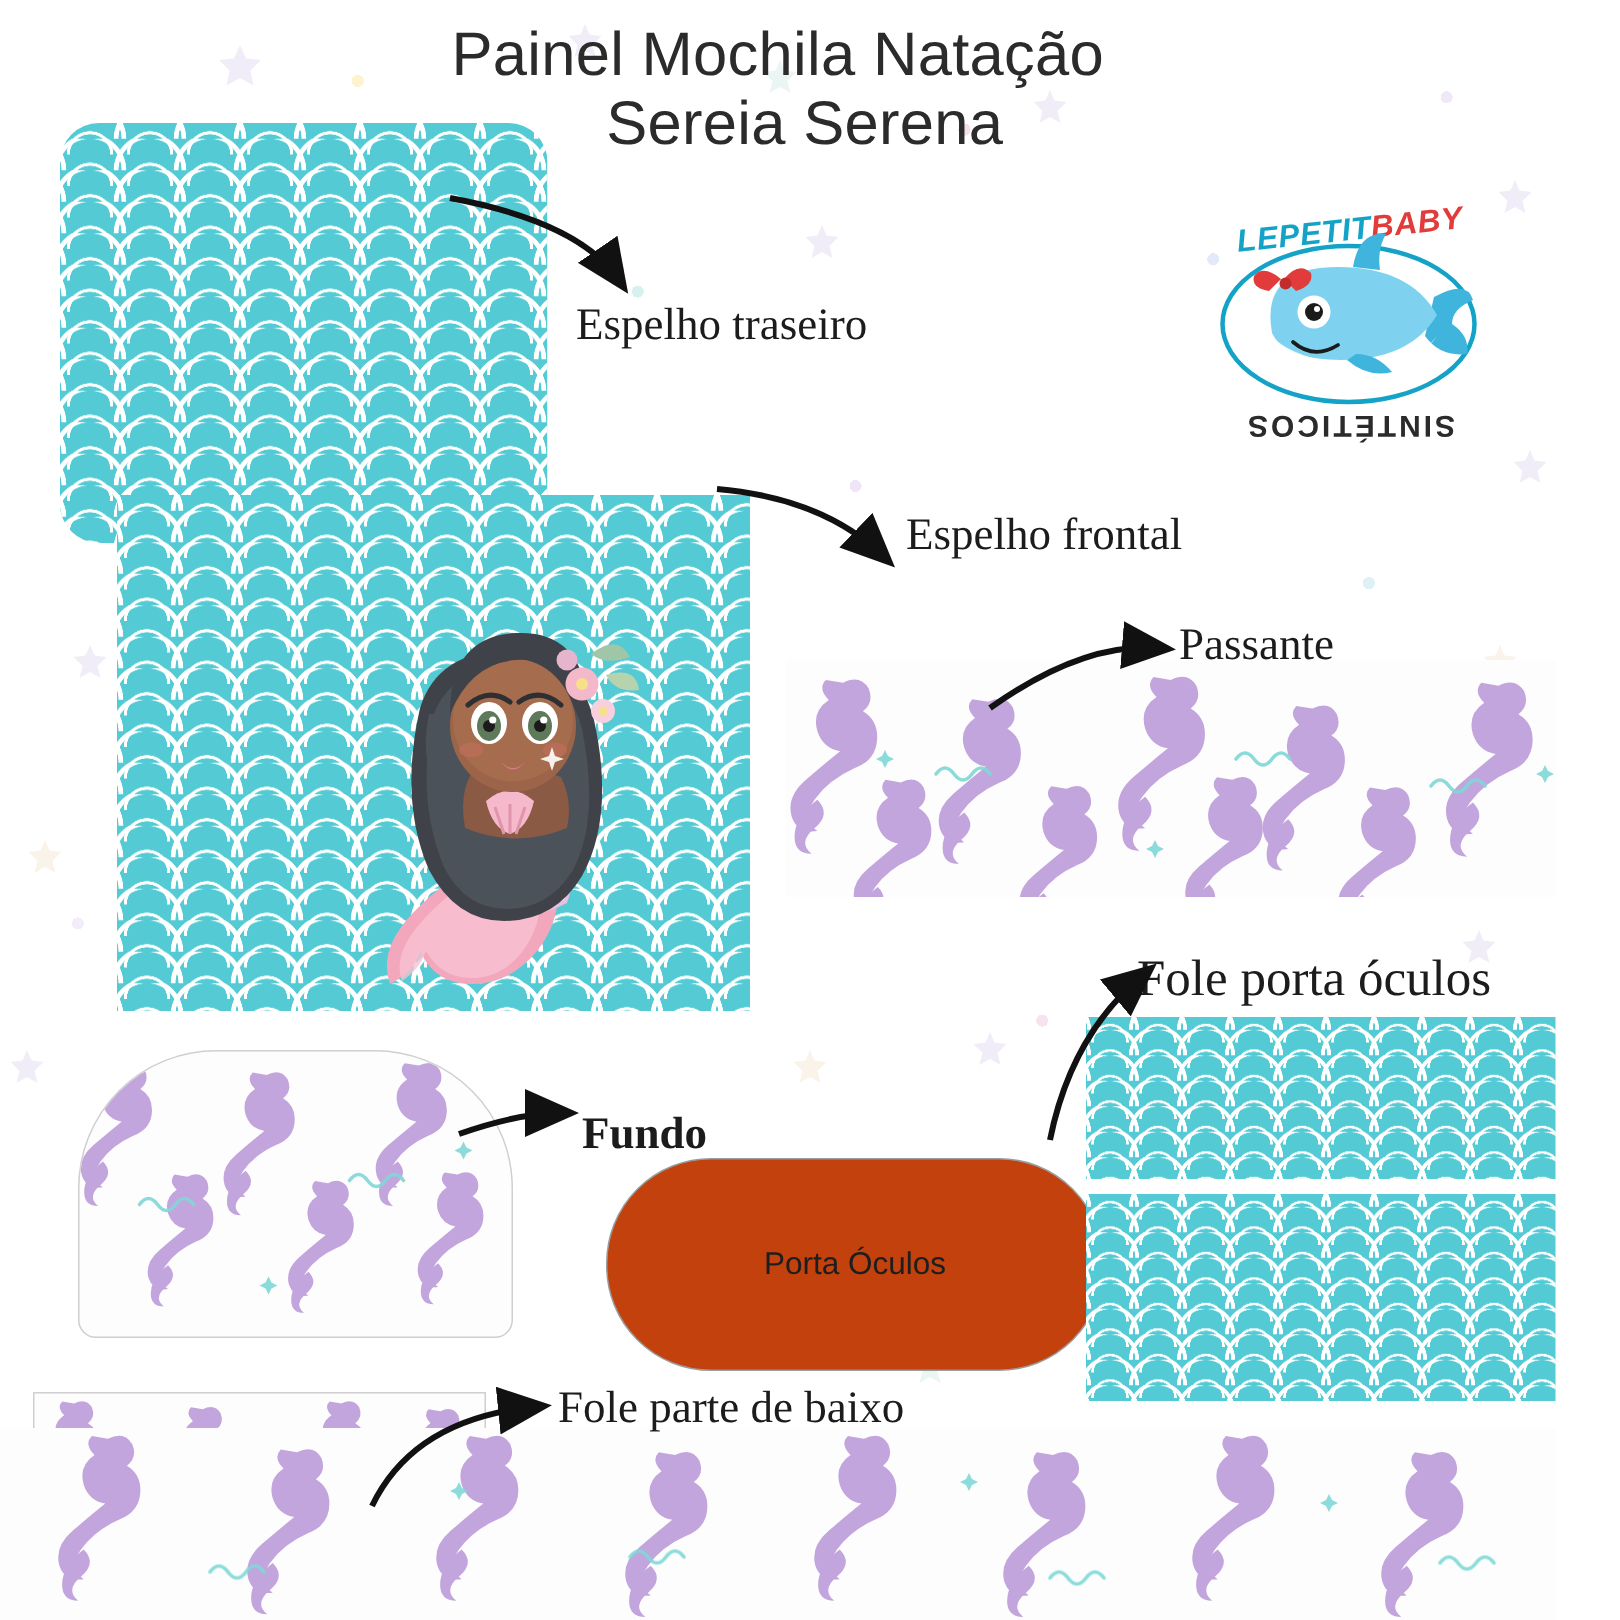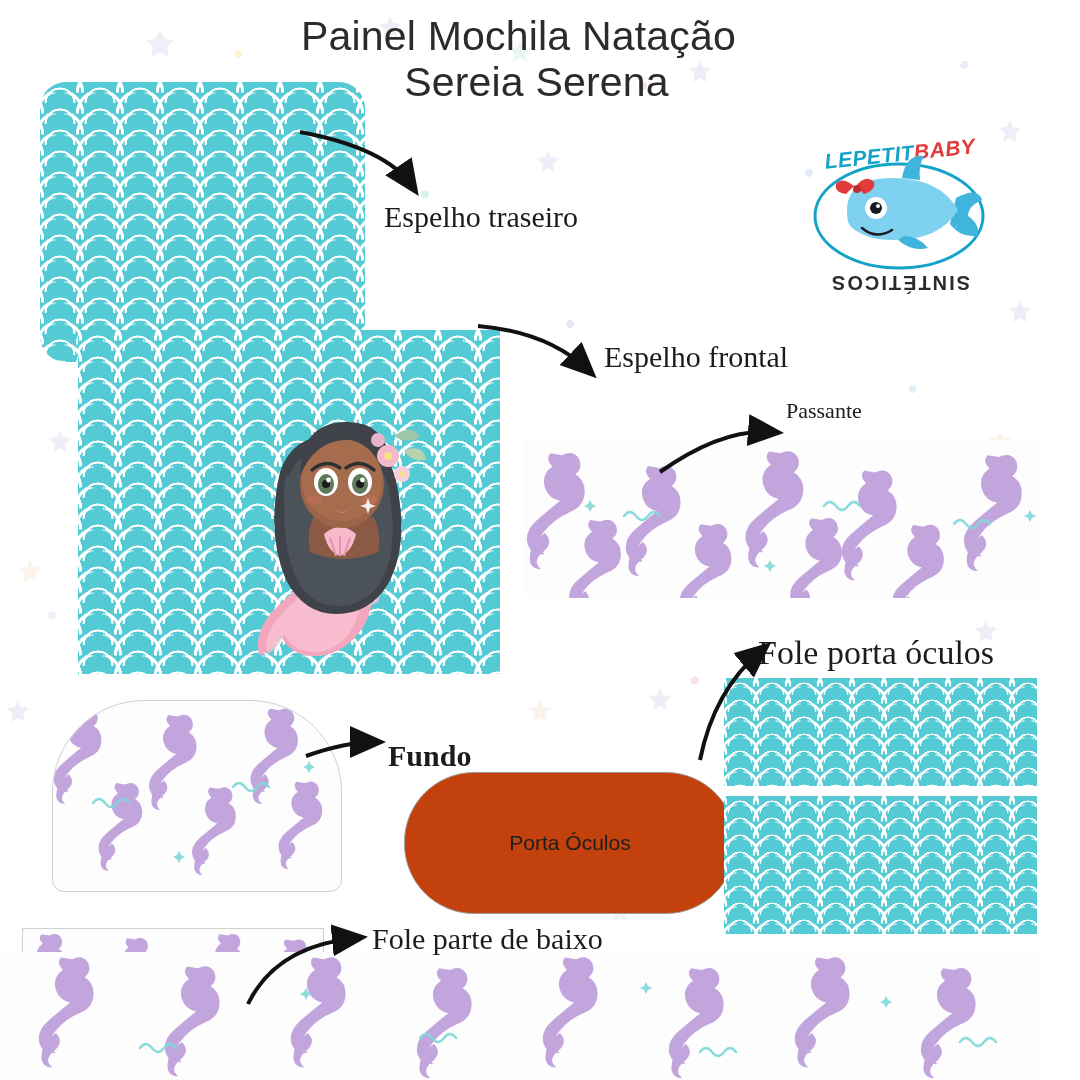--- a/index.html
+++ b/index.html
@@ -181,21 +181,21 @@
 
   
   .label {
     position: absolute;
     font-family: "Liberation Serif", serif;
     color: #1c1c1c;
     white-space: nowrap;
   }
   .lbl-espelho-traseiro { left: 384px; top: 200px; font-size: 30px; }
   .lbl-espelho-frontal  { left: 604px; top: 340px; font-size: 30px; }
-  .lbl-passante         { left: 786px; top: 398px; font-size: 22px; }
+  .lbl-passante         { left: 786px; top: 413px; font-size: 30px; }
   .lbl-fole-oculos      { left: 758px; top: 634px; font-size: 34px; }
   .lbl-fundo            { left: 388px; top: 739px; font-size: 30px; font-weight: bold; }
   .lbl-fole-baixo       { left: 372px; top: 922px; font-size: 30px; font-family: Liberation Serif, serif; }
 
   
   .arrow { position: absolute; pointer-events: none; }
 </style>
 </head>
 <body>
 

